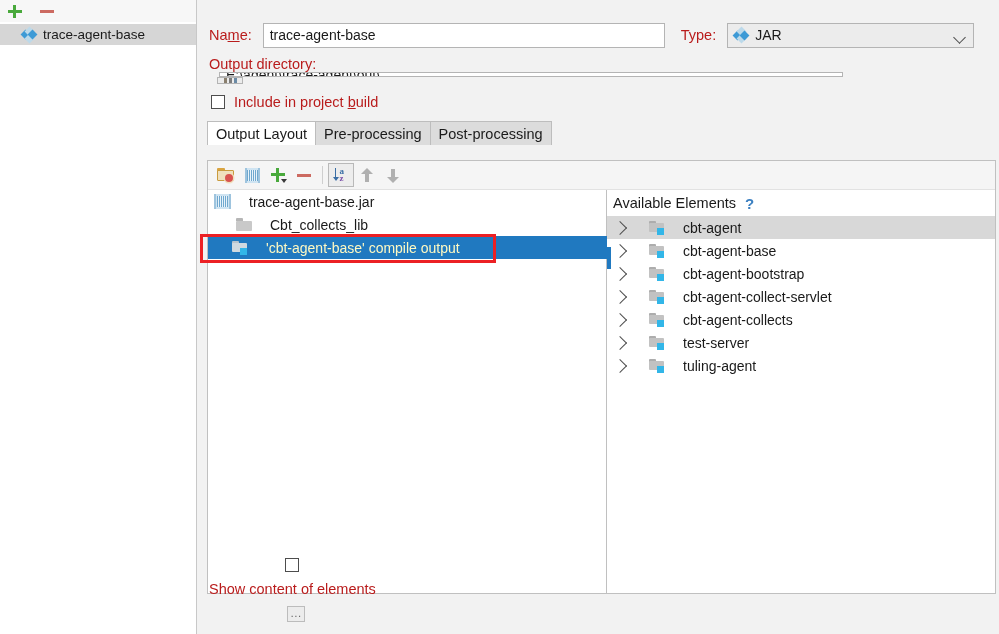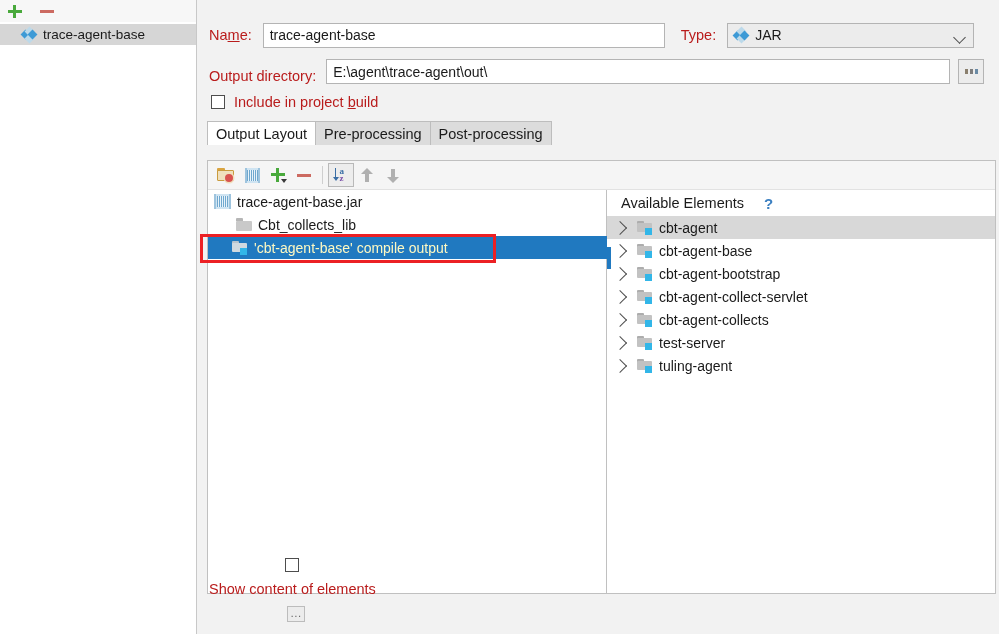--- a/index.html
+++ b/index.html
@@ -153,24 +153,25 @@
     top: 9px;
     width: 8px;
     height: 8px;
     border-left: 1.6px solid #4a4a4a;
     border-bottom: 1.6px solid #4a4a4a;
     transform: rotate(-45deg);
   }
 
   .row-out {
     display: flex;
-    align-items: flex-end;
+    align-items: flex-start;
     height: 28px;
     margin-top: 6px;
     padding-left: 12px;
+    flex-direction: column;
   }
   #out-input { width: 624px; margin-left: 10px; }
   .browse-btn {
     width: 26px;
     height: 25px;
     margin-left: 8px;
     background: #ececec;
     border: 1px solid #b4b4b4;
     box-sizing: border-box;
     display: flex;
@@ -295,41 +296,40 @@
   }
   .right-tree {
     flex: 1 1 auto;
     background: #ffffff;
     position: relative;
   }
   .avail-header {
     height: 26px;
     display: flex;
     align-items: center;
-    gap: 20px;
+    gap: 9px;
     padding-left: 6px;
     font-size: 14.5px;
     color: #1a1a1a;
     background: #ffffff;
-    margin-left: 8px;
   }
   .help-q {
     color: #3a7fc1;
     font-size: 15px;
     font-weight: bold;
   }
 
   .tree-row {
     height: 23px;
     display: flex;
     align-items: center;
     font-size: 14px;
     color: #1a1a1a;
     padding-left: 6px;
-    gap: 6px;
+    gap: 18px;
     white-space: nowrap;
   }
   .tree-row.indent1 { padding-left: 28px; }
   .tree-row.selected {
     background: #2079c0;
     color: #fef9c3;
     align-items: center;
   }
   .tree-row.hover {
     background: #d8d8d8;

